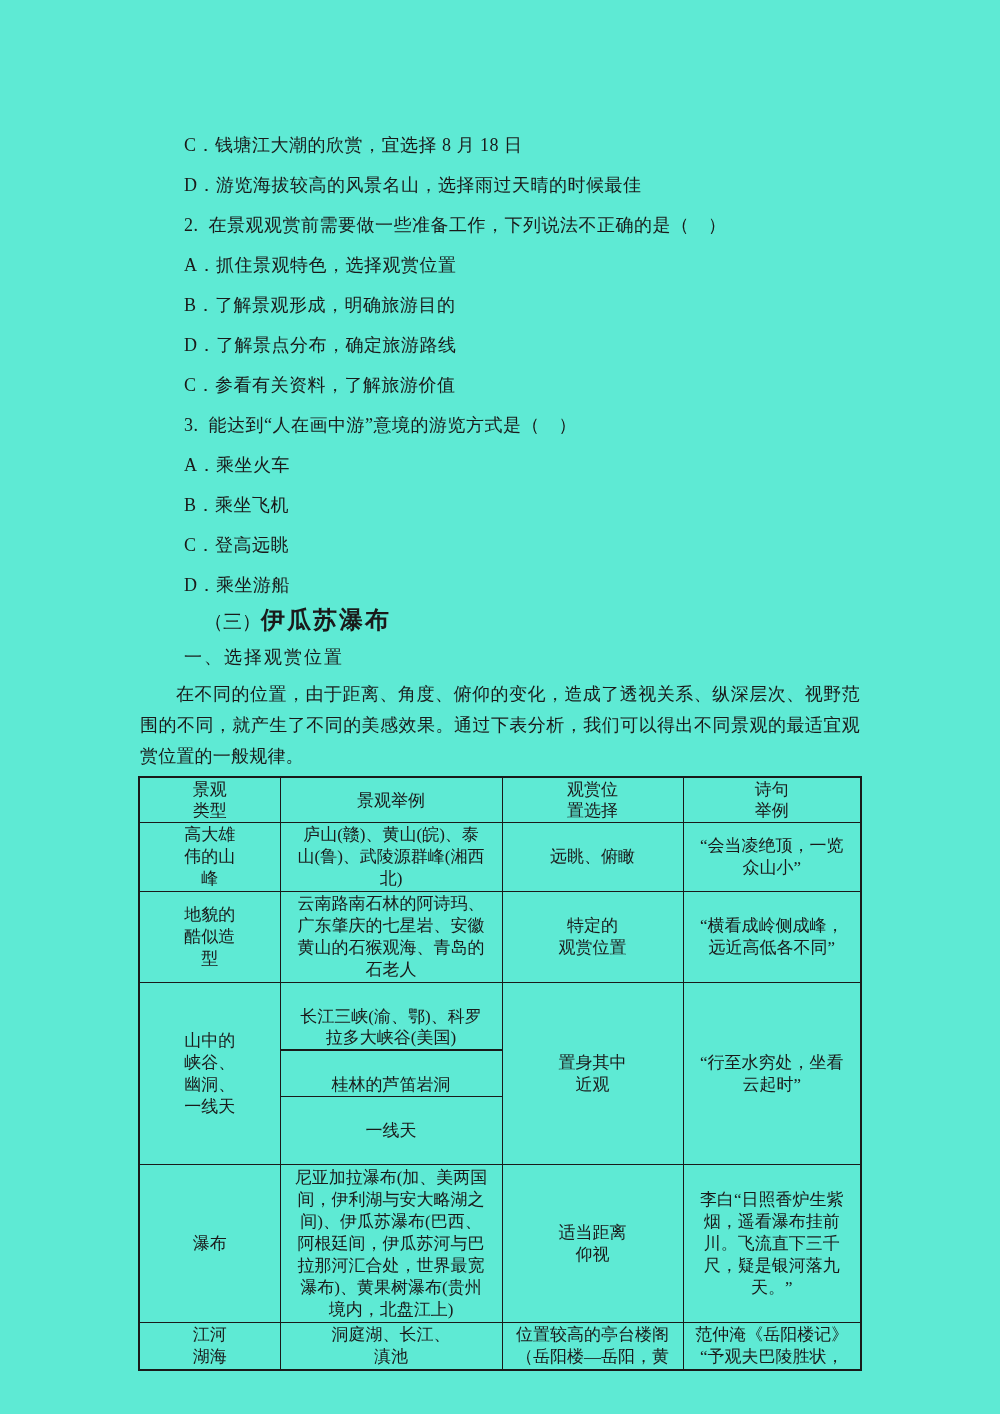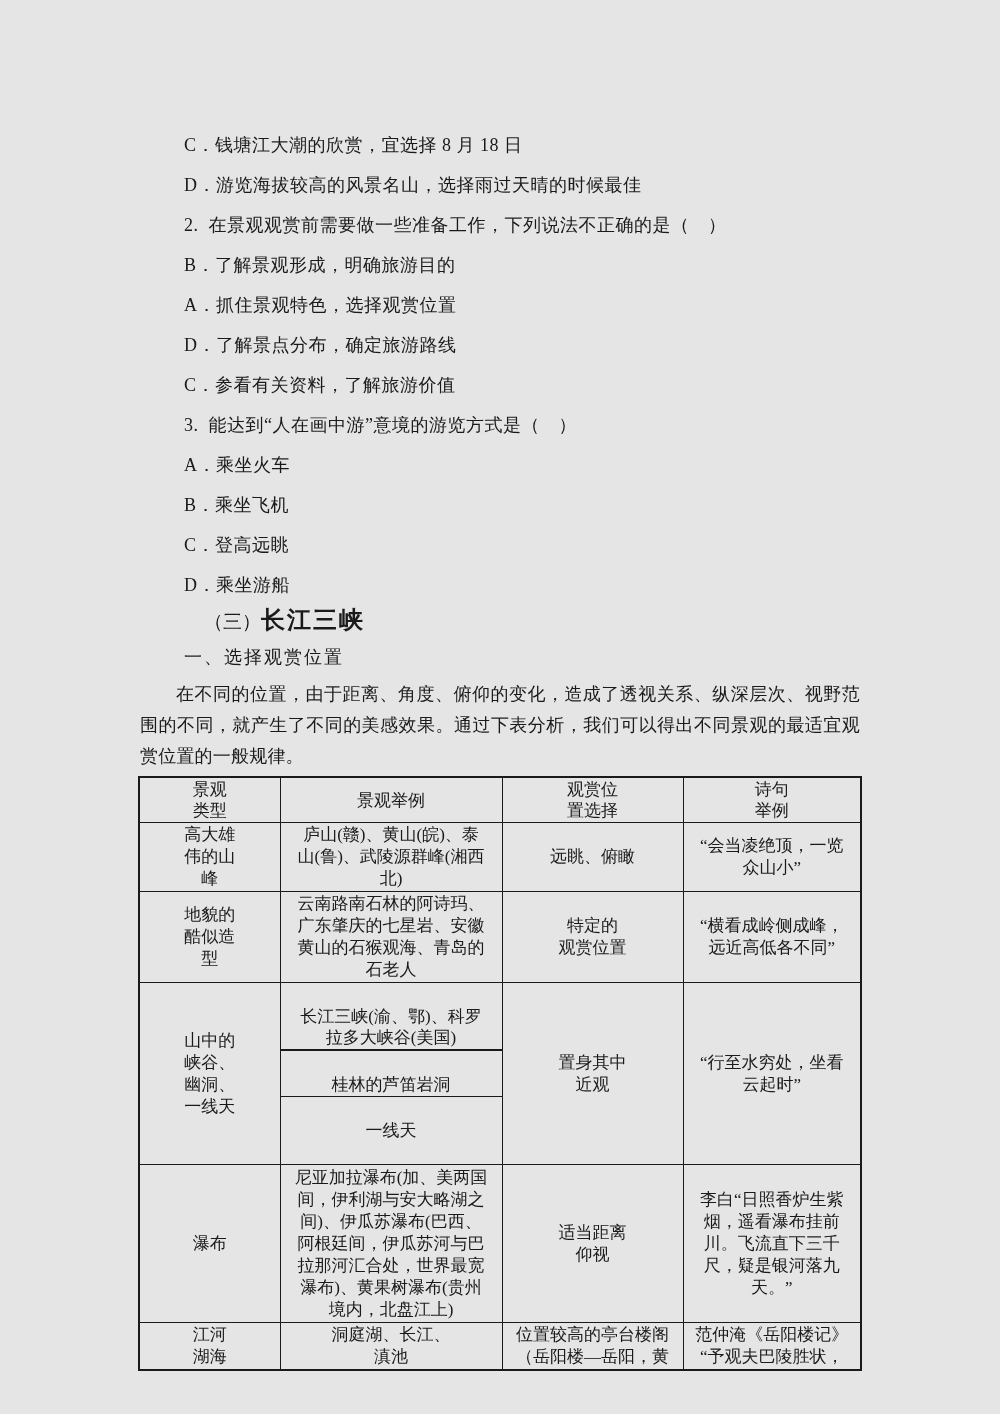--- a/index.html
+++ b/index.html
@@ -1,19 +1,19 @@
 <!DOCTYPE html>
 <html><head>
 <meta charset="utf-8">
 <style>
   html,body{margin:0;padding:0;background:#ffffff;}
   .page{
     position:relative;
     width:1000px;height:1414px;
-    background:#e5e5e5;
+    background:#5eead4;
     color:#1a1a1a;
     font-family:"Liberation Serif","DejaVu Serif",serif;
     overflow:hidden;
   }
   .content{position:absolute;left:140px;top:0;width:720px;}
   .questions{padding-top:135px;}
   .q-line{
     white-space:pre-wrap;
     font-size:18px;line-height:20px;
     margin-bottom:20px;
@@ -77,33 +77,33 @@
 </head>
 <body>
 
 <div class="page">
   <div class="content">
 
     <div class="questions">
       <div class="q-line">C．钱塘江大潮的欣赏，宜选择 8 月 18 日</div>
       <div class="q-line">D．游览海拔较高的风景名山，选择雨过天晴的时候最佳</div>
       <div class="q-line">2.  在景观观赏前需要做一些准备工作，下列说法不正确的是（　）</div>
+      <div class="q-line">A．抓住景观特色，选择观赏位置</div>
       <div class="q-line">B．了解景观形成，明确旅游目的</div>
-      <div class="q-line">A．抓住景观特色，选择观赏位置</div>
       <div class="q-line">D．了解景点分布，确定旅游路线</div>
       <div class="q-line">C．参看有关资料，了解旅游价值</div>
       <div class="q-line">3.  能达到“人在画中游”意境的游览方式是（　）</div>
       <div class="q-line">A．乘坐火车</div>
       <div class="q-line">B．乘坐飞机</div>
       <div class="q-line">C．登高远眺</div>
       <div class="q-line">D．乘坐游船</div>
     </div>
 
     <div class="section-heading">
-      <span class="heading-prefix">（三）</span><span class="heading-title">长江三峡</span>
+      <span class="heading-prefix">（三）</span><span class="heading-title">伊瓜苏瀑布</span>
     </div>
 
     <div class="subsection">一、选择观赏位置</div>
 
     <div class="intro">在不同的位置，由于距离、角度、俯仰的变化，造成了透视关系、纵深层次、视野范围的不同，就产生了不同的美感效果。通过下表分析，我们可以得出不同景观的最适宜观赏位置的一般规律。</div>
 
     <table class="vp-table">
       <colgroup>
           <col class="c1">
           <col class="c2">

